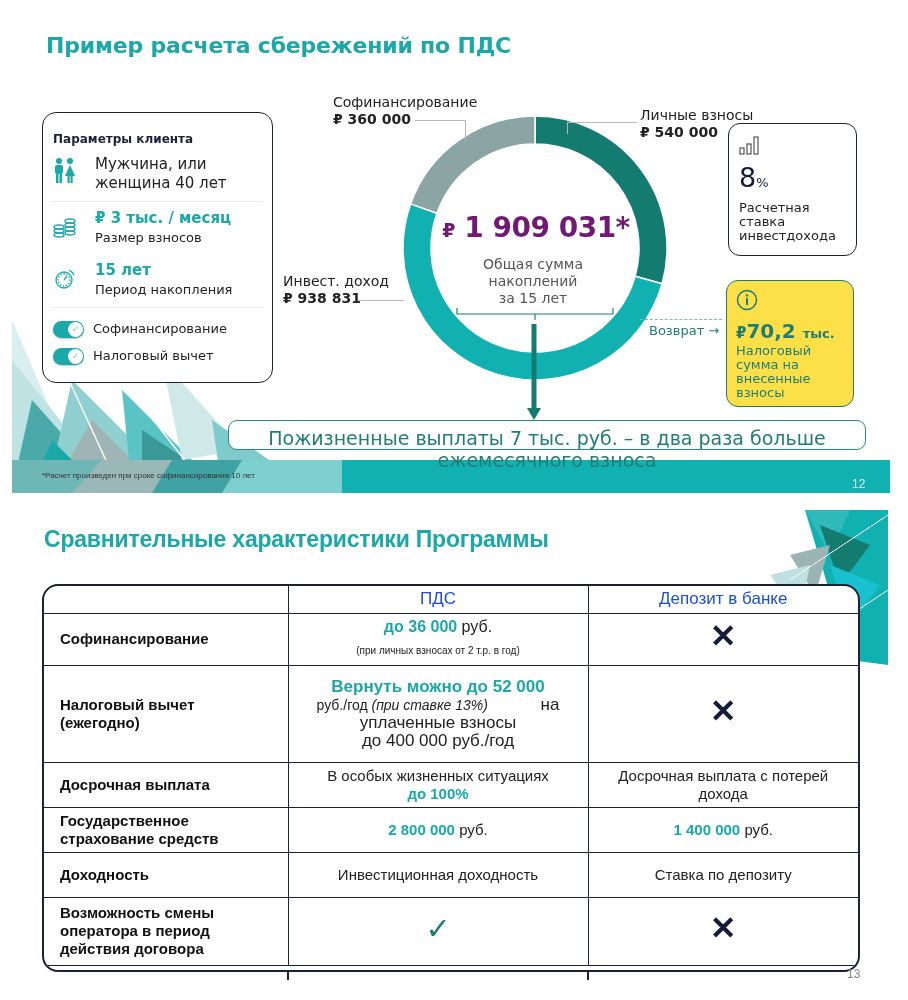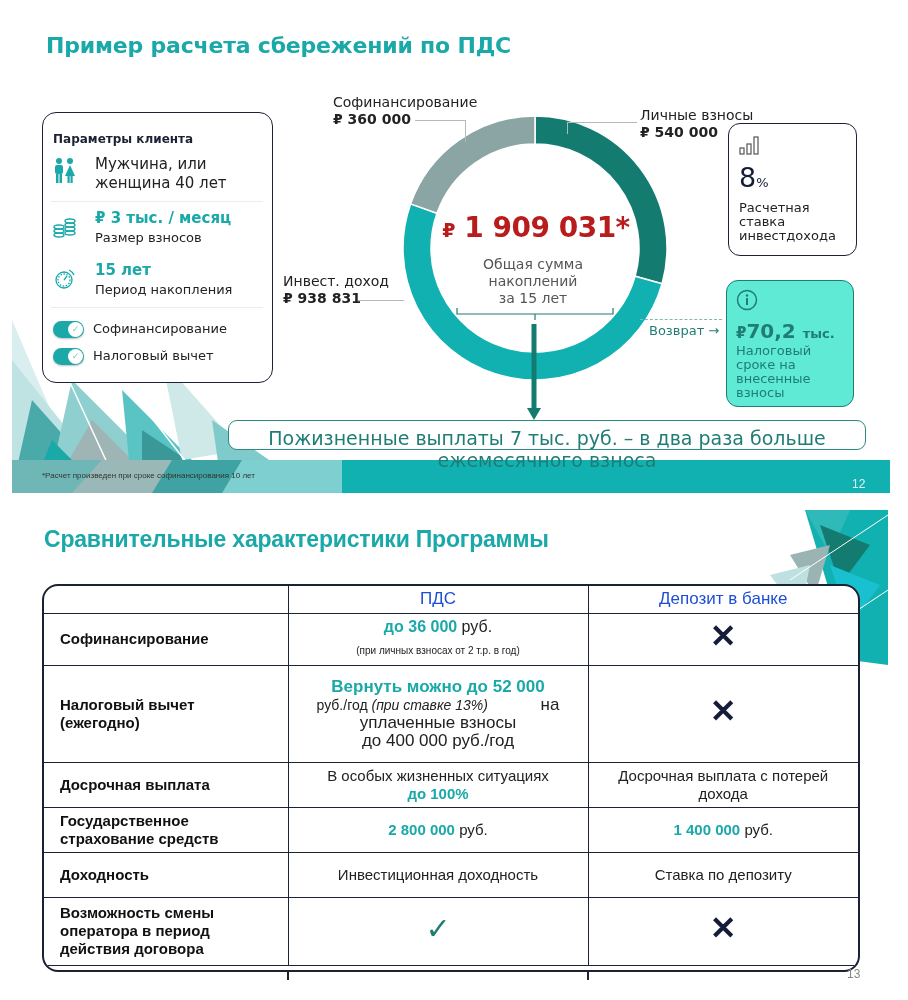--- a/index.html
+++ b/index.html
@@ -36,32 +36,32 @@
   .toggle-row { position: absolute; left: 10px; height: 18px; width: 215px; }
   .toggle { position: absolute; left: 0; top: 0; width: 31px; height: 17px; border-radius: 9px; background: #1aa8a8; box-shadow: 0 1px 2px rgba(0,0,0,0.25); }
   .toggle .knob { position: absolute; right: 1px; top: 1px; width: 15px; height: 15px; border-radius: 50%; background: #fff; color: #7cc; font-size: 9px; text-align: center; line-height: 15px; }
   .toggle-label { position: absolute; left: 40px; top: 0; font-size: 13px; color: #222; }
 
   
   .seg-label { position: absolute; font-size: 14px; color: #222; line-height: 17px; }
   .seg-label .val { font-weight: bold; font-size: 14px; display: block; }
   .leader { position: absolute; background: #b8b8b8; }
 
-  .center-total { position: absolute; left: 436px; top: 211px; width: 200px; text-align: center; font-weight: bold; font-size: 28px; color: #b91c1c; letter-spacing: -0.5px; }
+  .center-total { position: absolute; left: 436px; top: 211px; width: 200px; text-align: center; font-weight: bold; font-size: 28px; color: #701a75; letter-spacing: -0.5px; }
   .center-total .rub { font-size: 19px; }
   .center-caption { position: absolute; left: 453px; top: 256px; width: 160px; text-align: center; font-size: 14px; line-height: 17px; color: #555; }
 
   
   .rate-card { position: absolute; left: 728px; top: 123px; width: 129px; height: 133px; border: 1.5px solid #1b2233; border-radius: 12px; background: #fff; }
   .rate-num { position: absolute; left: 10px; top: 38px; font-size: 27px; color: #141c3a; }
   .rate-num .pct { font-size: 13px; }
   .rate-desc { position: absolute; left: 10px; top: 77px; font-size: 13px; line-height: 14px; color: #222; }
 
   
-  .tax-card { position: absolute; left: 726px; top: 280px; width: 128px; height: 127px; border: 1.5px solid #1f7d75; border-radius: 12px; background: #5eead4; }
+  .tax-card { position: absolute; left: 726px; top: 280px; width: 128px; height: 127px; border: 1.5px solid #1f7d75; border-radius: 12px; background: #fde047; }
   .tax-amount { position: absolute; left: 9px; top: 38px; font-weight: bold; color: #1f7d75; font-size: 20px; }
   .tax-amount .unit { font-size: 13px; }
   .tax-amount .rub { font-size: 15px; }
   .tax-desc { position: absolute; left: 9px; top: 63px; font-size: 13px; line-height: 14px; color: #1f7d75; }
 
   .return-line { position: absolute; left: 640px; top: 319px; width: 82px; border-top: 1.5px dashed #7fb9b3; }
   .return-label { position: absolute; left: 649px; top: 323px; font-size: 13px; color: #1f7d75; }
 
   .payout-box { position: absolute; left: 228px; top: 420px; width: 638px; height: 30px; border: 1.5px solid #2a8b83; border-radius: 9px; background: #fff; }
   .payout-text { position: absolute; left: 0; top: 6px; width: 100%; text-align: center; font-size: 19px; color: #1f7d75; }
@@ -243,21 +243,21 @@
       <circle cx="11" cy="11" r="9.5" fill="none" stroke="#1f7d75" stroke-width="1.5"></circle>
       <circle cx="11" cy="6.5" r="1.2" fill="#1f7d75"></circle>
         <rect x="10" y="9" width="2" height="7" fill="#1f7d75"></rect>
     </svg>
     <div class="tax-amount">
       <span class="rub">₽</span><span>70,2</span>
       <span class="unit">тыс.</span>
     </div>
     <div class="tax-desc">
       <div>Налоговый</div>
-      <div>сроке на</div>
+      <div>сумма на</div>
       <div>внесенные</div>
       <div>взносы</div>
     </div>
   </div>
 
   <div class="payout-box">
     <div class="payout-text">Пожизненные выплаты 7 тыс. руб. – в два раза больше ежемесячного взноса</div>
   </div>
 </div>
 

